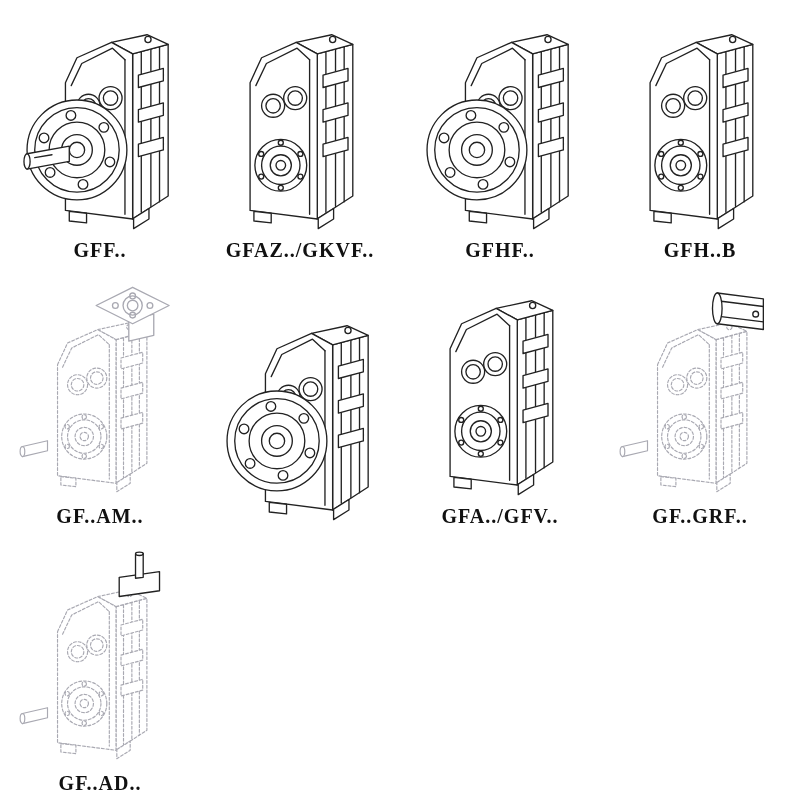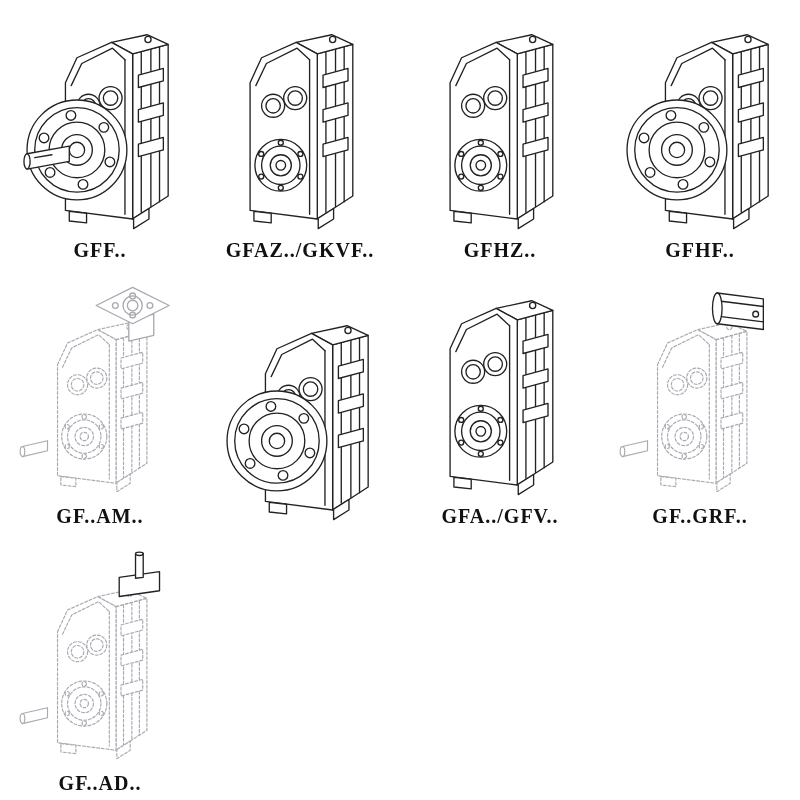--- a/index.html
+++ b/index.html
@@ -232,48 +232,48 @@
     <figcaption class="label">GFF..</figcaption>
   </figure>
 
   <figure class="cell">
     <svg class="art" viewBox="0 0 200 230">
         <use href="#sym-hollow"></use>
       </svg>
     <figcaption class="label">GFAZ../GKVF..</figcaption>
   </figure>
 
+
+  <figure class="cell">
+    <svg class="art" viewBox="0 0 200 230">
+        <use href="#sym-flange"></use>
+      </svg>
+    <figcaption class="label">GFHF..</figcaption>
+  </figure>
+
+
   <figure class="cell">
     <svg class="art" viewBox="0 0 200 230">
         <use href="#sym-hollow"></use>
       </svg>
-    <figcaption class="label">GFHZ..</figcaption>
-  </figure>
+    <figcaption class="label">GFH..B</figcaption>
+  </figure>
+
+  <figure class="cell">
+    <svg class="art" viewBox="0 0 200 230">
+        <use href="#sym-am"></use>
+      </svg>
+    <figcaption class="label">GF..AM..</figcaption>
+  </figure>
+
 
   <figure class="cell">
     <svg class="art" viewBox="0 0 200 230">
         <use href="#sym-flange"></use>
       </svg>
-    <figcaption class="label">GFHF..</figcaption>
-  </figure>
-
-
-
-  <figure class="cell">
-    <svg class="art" viewBox="0 0 200 230">
-        <use href="#sym-am"></use>
-      </svg>
-    <figcaption class="label">GF..AM..</figcaption>
-  </figure>
-
-
-  <figure class="cell">
-    <svg class="art" viewBox="0 0 200 230">
-        <use href="#sym-flange"></use>
-      </svg>
   </figure>
 
   <figure class="cell">
     <svg class="art" viewBox="0 0 200 230">
         <use href="#sym-hollow"></use>
       </svg>
     <figcaption class="label">GFA../GFV..</figcaption>
   </figure>
 
   <figure class="cell">

